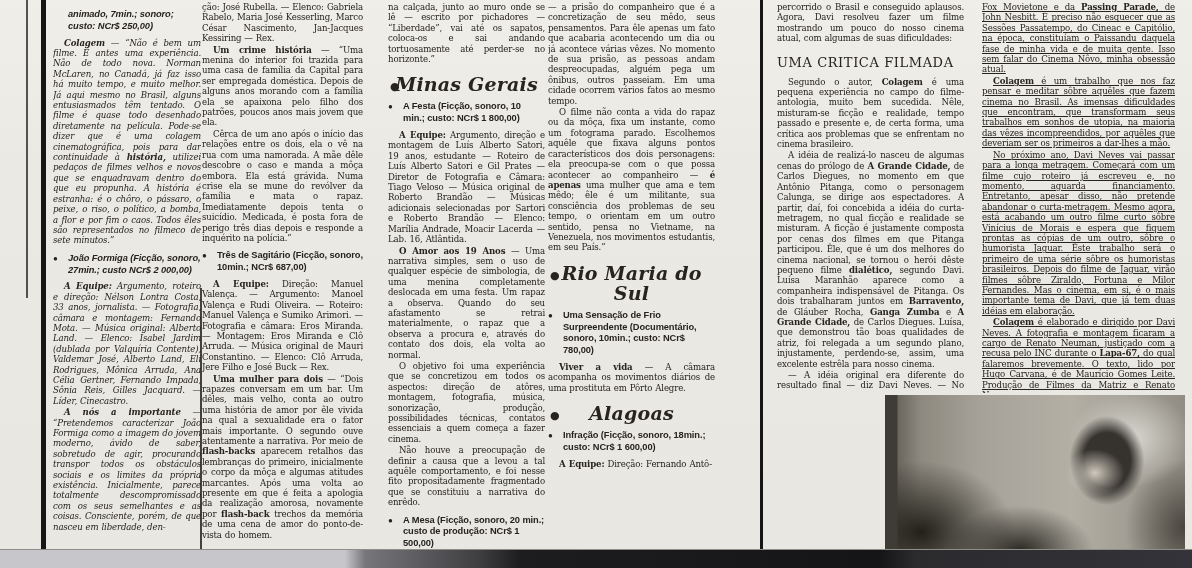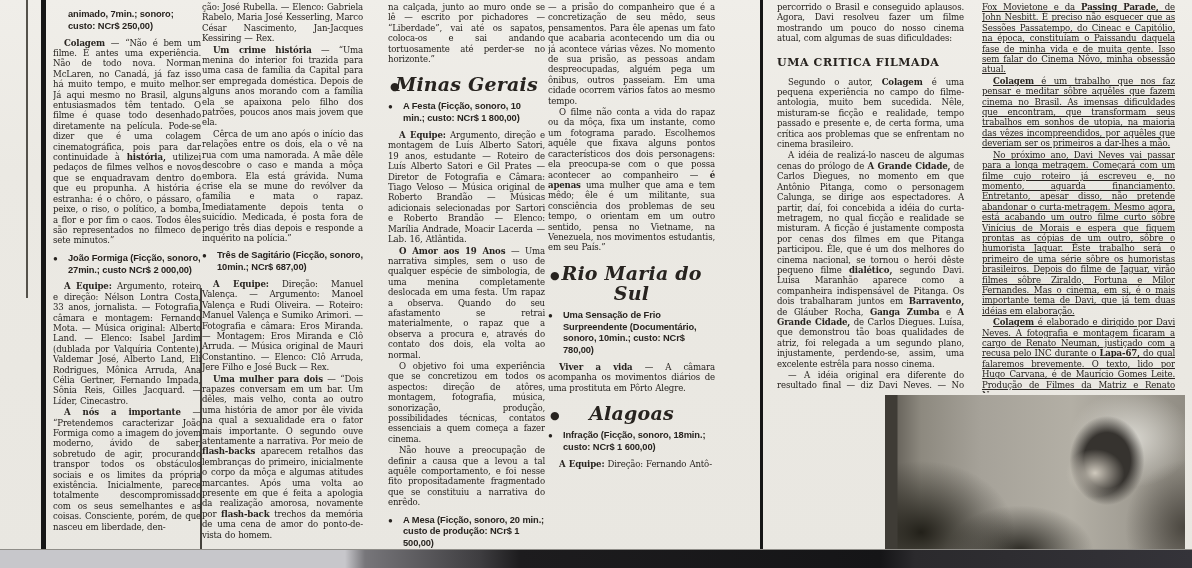--- a/index.html
+++ b/index.html
@@ -4,40 +4,40 @@
 <style>
   html,body{margin:0;padding:0;background:#d8d6d1;}
   .page{
     position:relative;width:1192px;height:568px;overflow:hidden;
     background:
       linear-gradient(180deg,#f0eee9 0,#ebe9e3 30%,#e9e7e1 100%);
     font-family:"DejaVu Serif","Liberation Serif",serif;
     color:#27231f;
   }
   .col{position:absolute;top:2px;bottom:20px;overflow:hidden;text-align:justify;}
-  .c1{left:53px;width:148px;}
+  .c1{left:53px;width:148px;font-style:italic;}
   .c2{left:202px;width:161px;}
   .c3{left:388px;width:157px;}
   .c4{left:548px;width:167px;}
   .c5{left:777px;width:187px;}
   .c6{left:982px;width:193px;}
   .c6{bottom:175px;text-decoration:underline;}
   .c5{bottom:180px;}
   p.body{margin:0 0 1px;font-size:8.6px;line-height:10.4px;letter-spacing:-0.15px;word-spacing:0.4px;}
   p.body.indent{text-indent:11px;}
   p.body b{font-weight:bold;}
   p.film{margin:7px 0 5px;font-family:"Liberation Sans","DejaVu Sans",sans-serif;
          font-size:9.3px;line-height:11.8px;font-weight:bold;text-align:left;
          padding-left:15px;position:relative;letter-spacing:-0.1px;}
   p.film .film-bullet{position:absolute;left:0;top:0;font-size:8px;}
   p.film.cont{padding-left:15px;}
   h2.section{margin:10px 0 7px;font-size:19px;line-height:20px;font-weight:bold;font-style:italic;
              text-align:center;position:relative;letter-spacing:0.2px;}
   h2.section .sec-bullet{position:absolute;left:2px;top:3px;font-size:11px;font-style:normal;}
-  h3.subhead{margin:13px 0 9px;font-size:11px;line-height:11px;font-weight:bold;
+  h3.subhead{margin:13px 0 9px;font-size:13px;line-height:11px;font-weight:normal;
              letter-spacing:0.6px;text-align:left;}
   .vrule{position:absolute;background:#161616;}
   .rule-left-inner{left:41px;top:0;width:5px;height:549px;}
   .rule-left-outer{left:26px;top:0;width:2px;height:298px;background:#55524b;}
   .rule-c1c2{left:200px;top:288px;width:2px;height:261px;background:#45423c;}
   .rule-c4c5{left:760px;top:0;width:3px;height:549px;}
   .photo{
     position:absolute;left:885px;top:395px;width:300px;height:156px;
     background:
       linear-gradient(90deg,#3f3c36 0,#3f3c36 12px,rgba(0,0,0,0) 13px),

